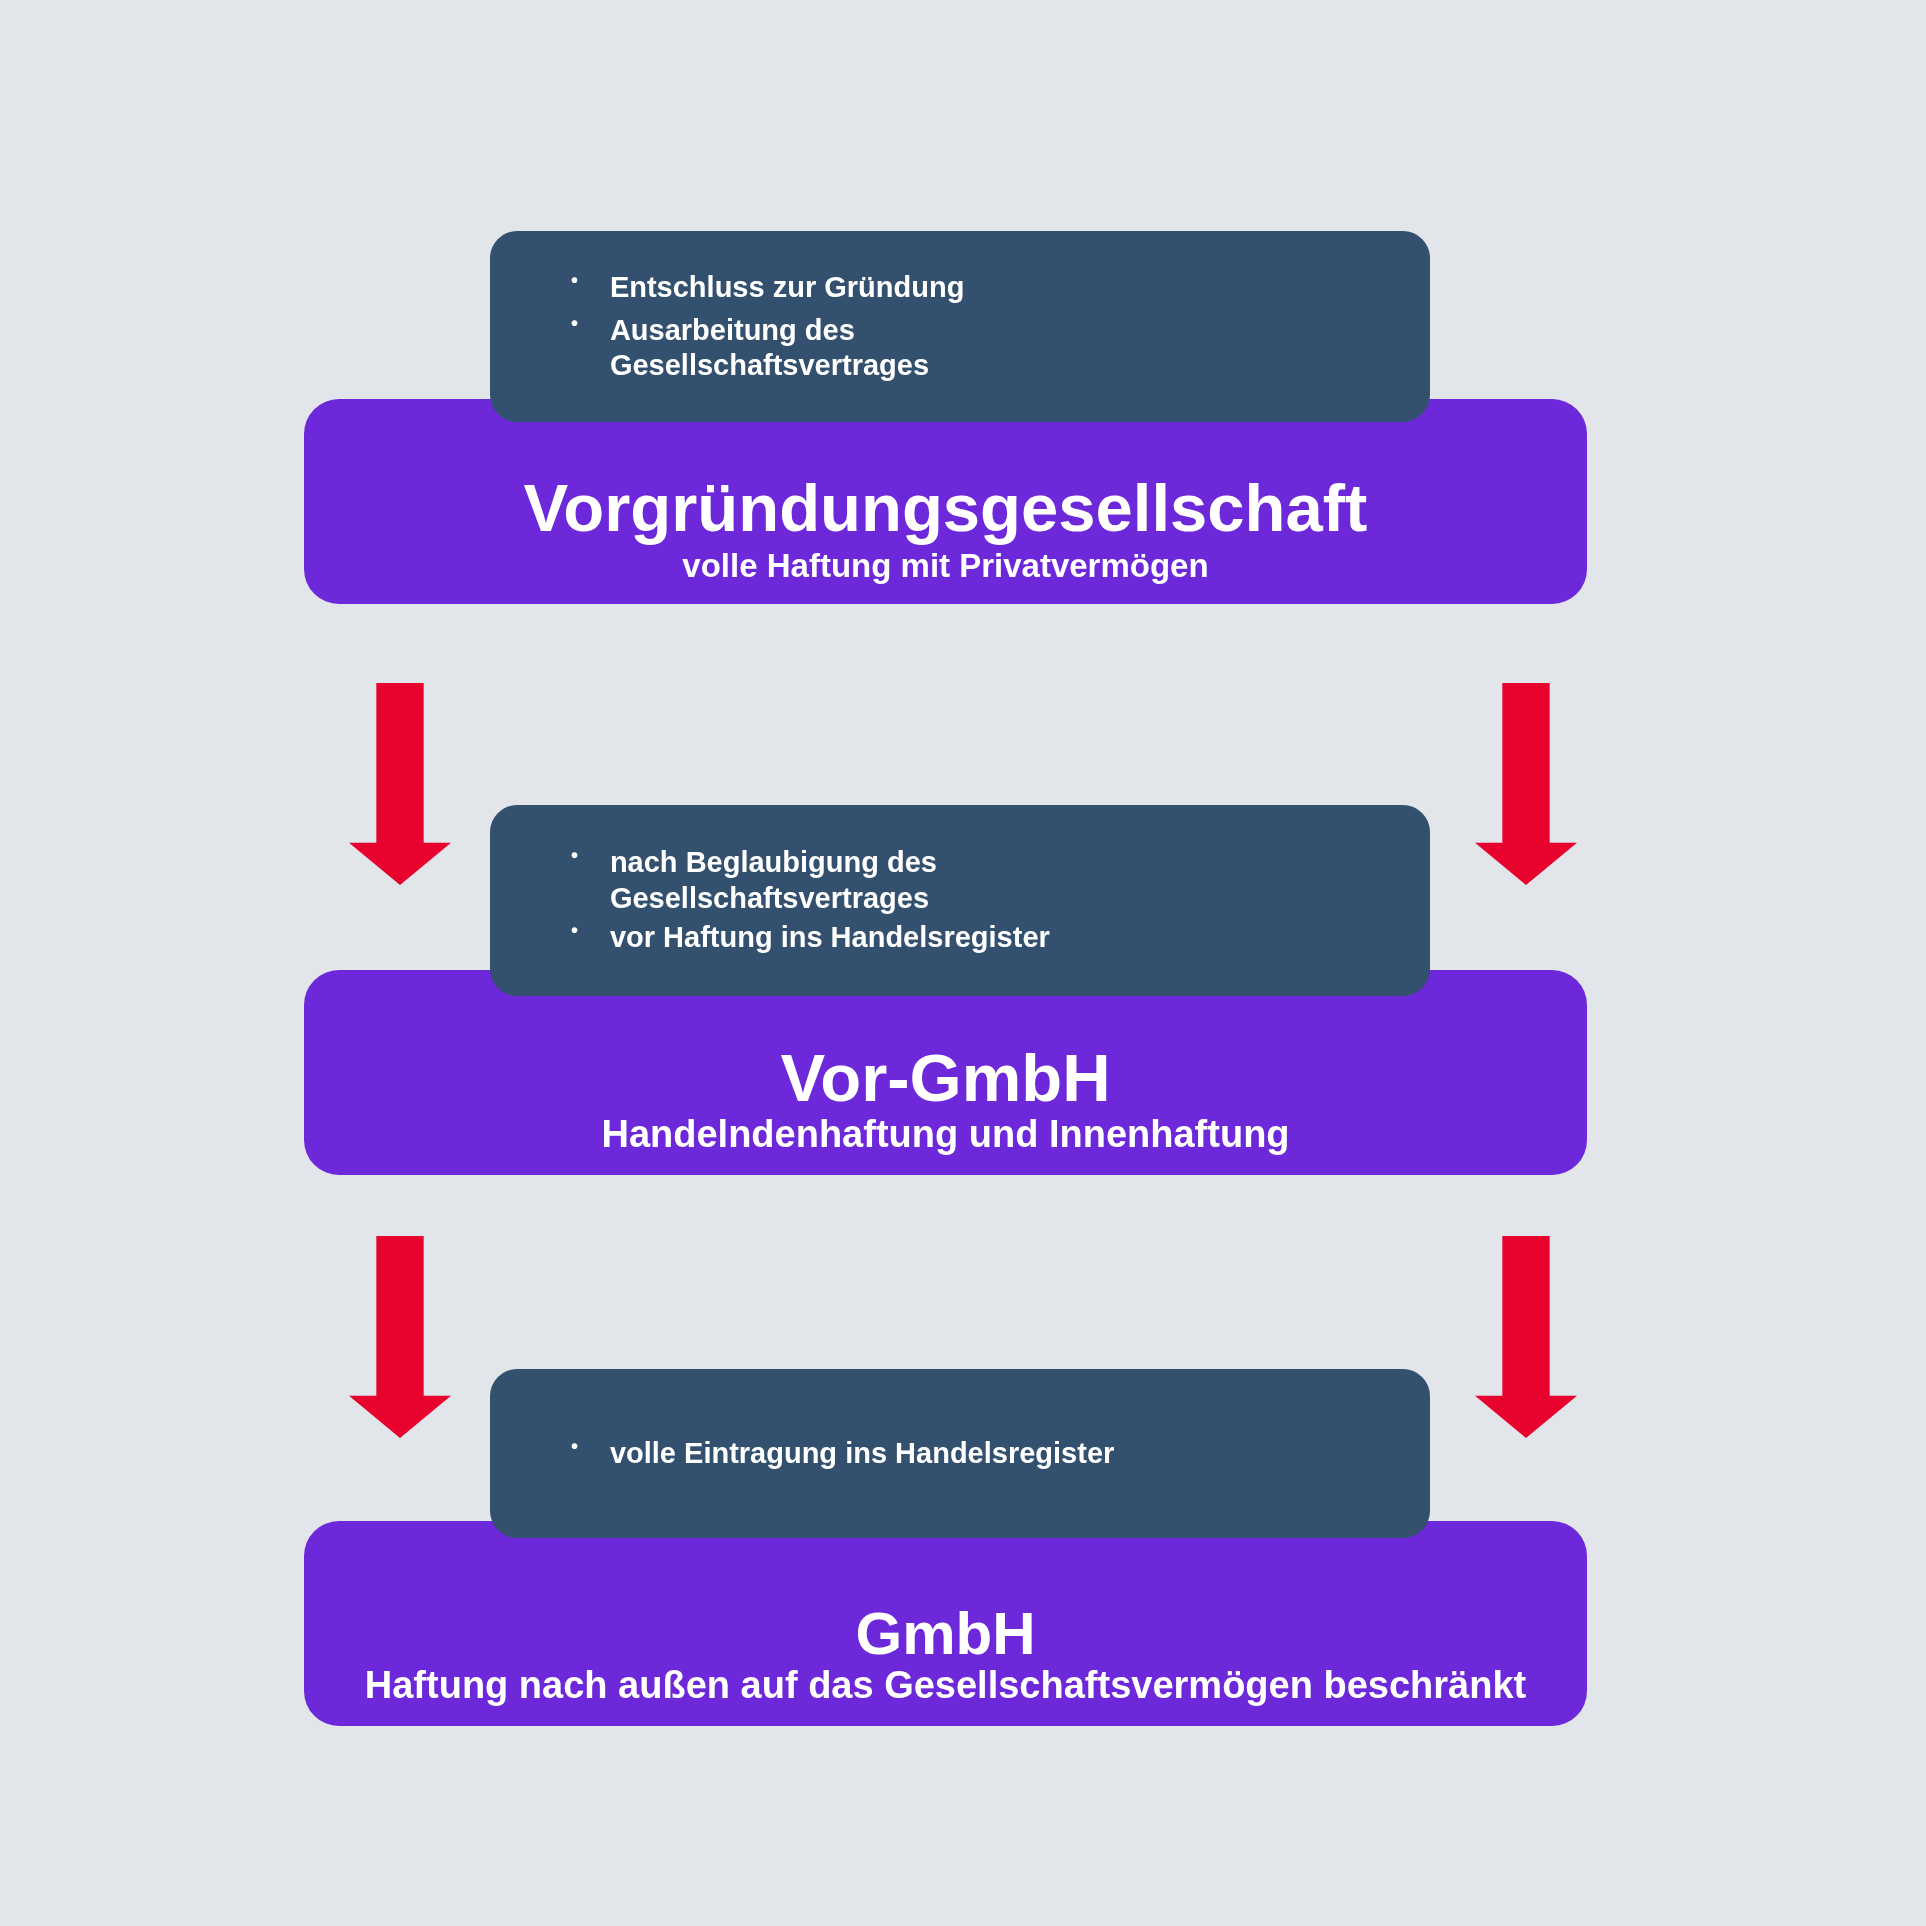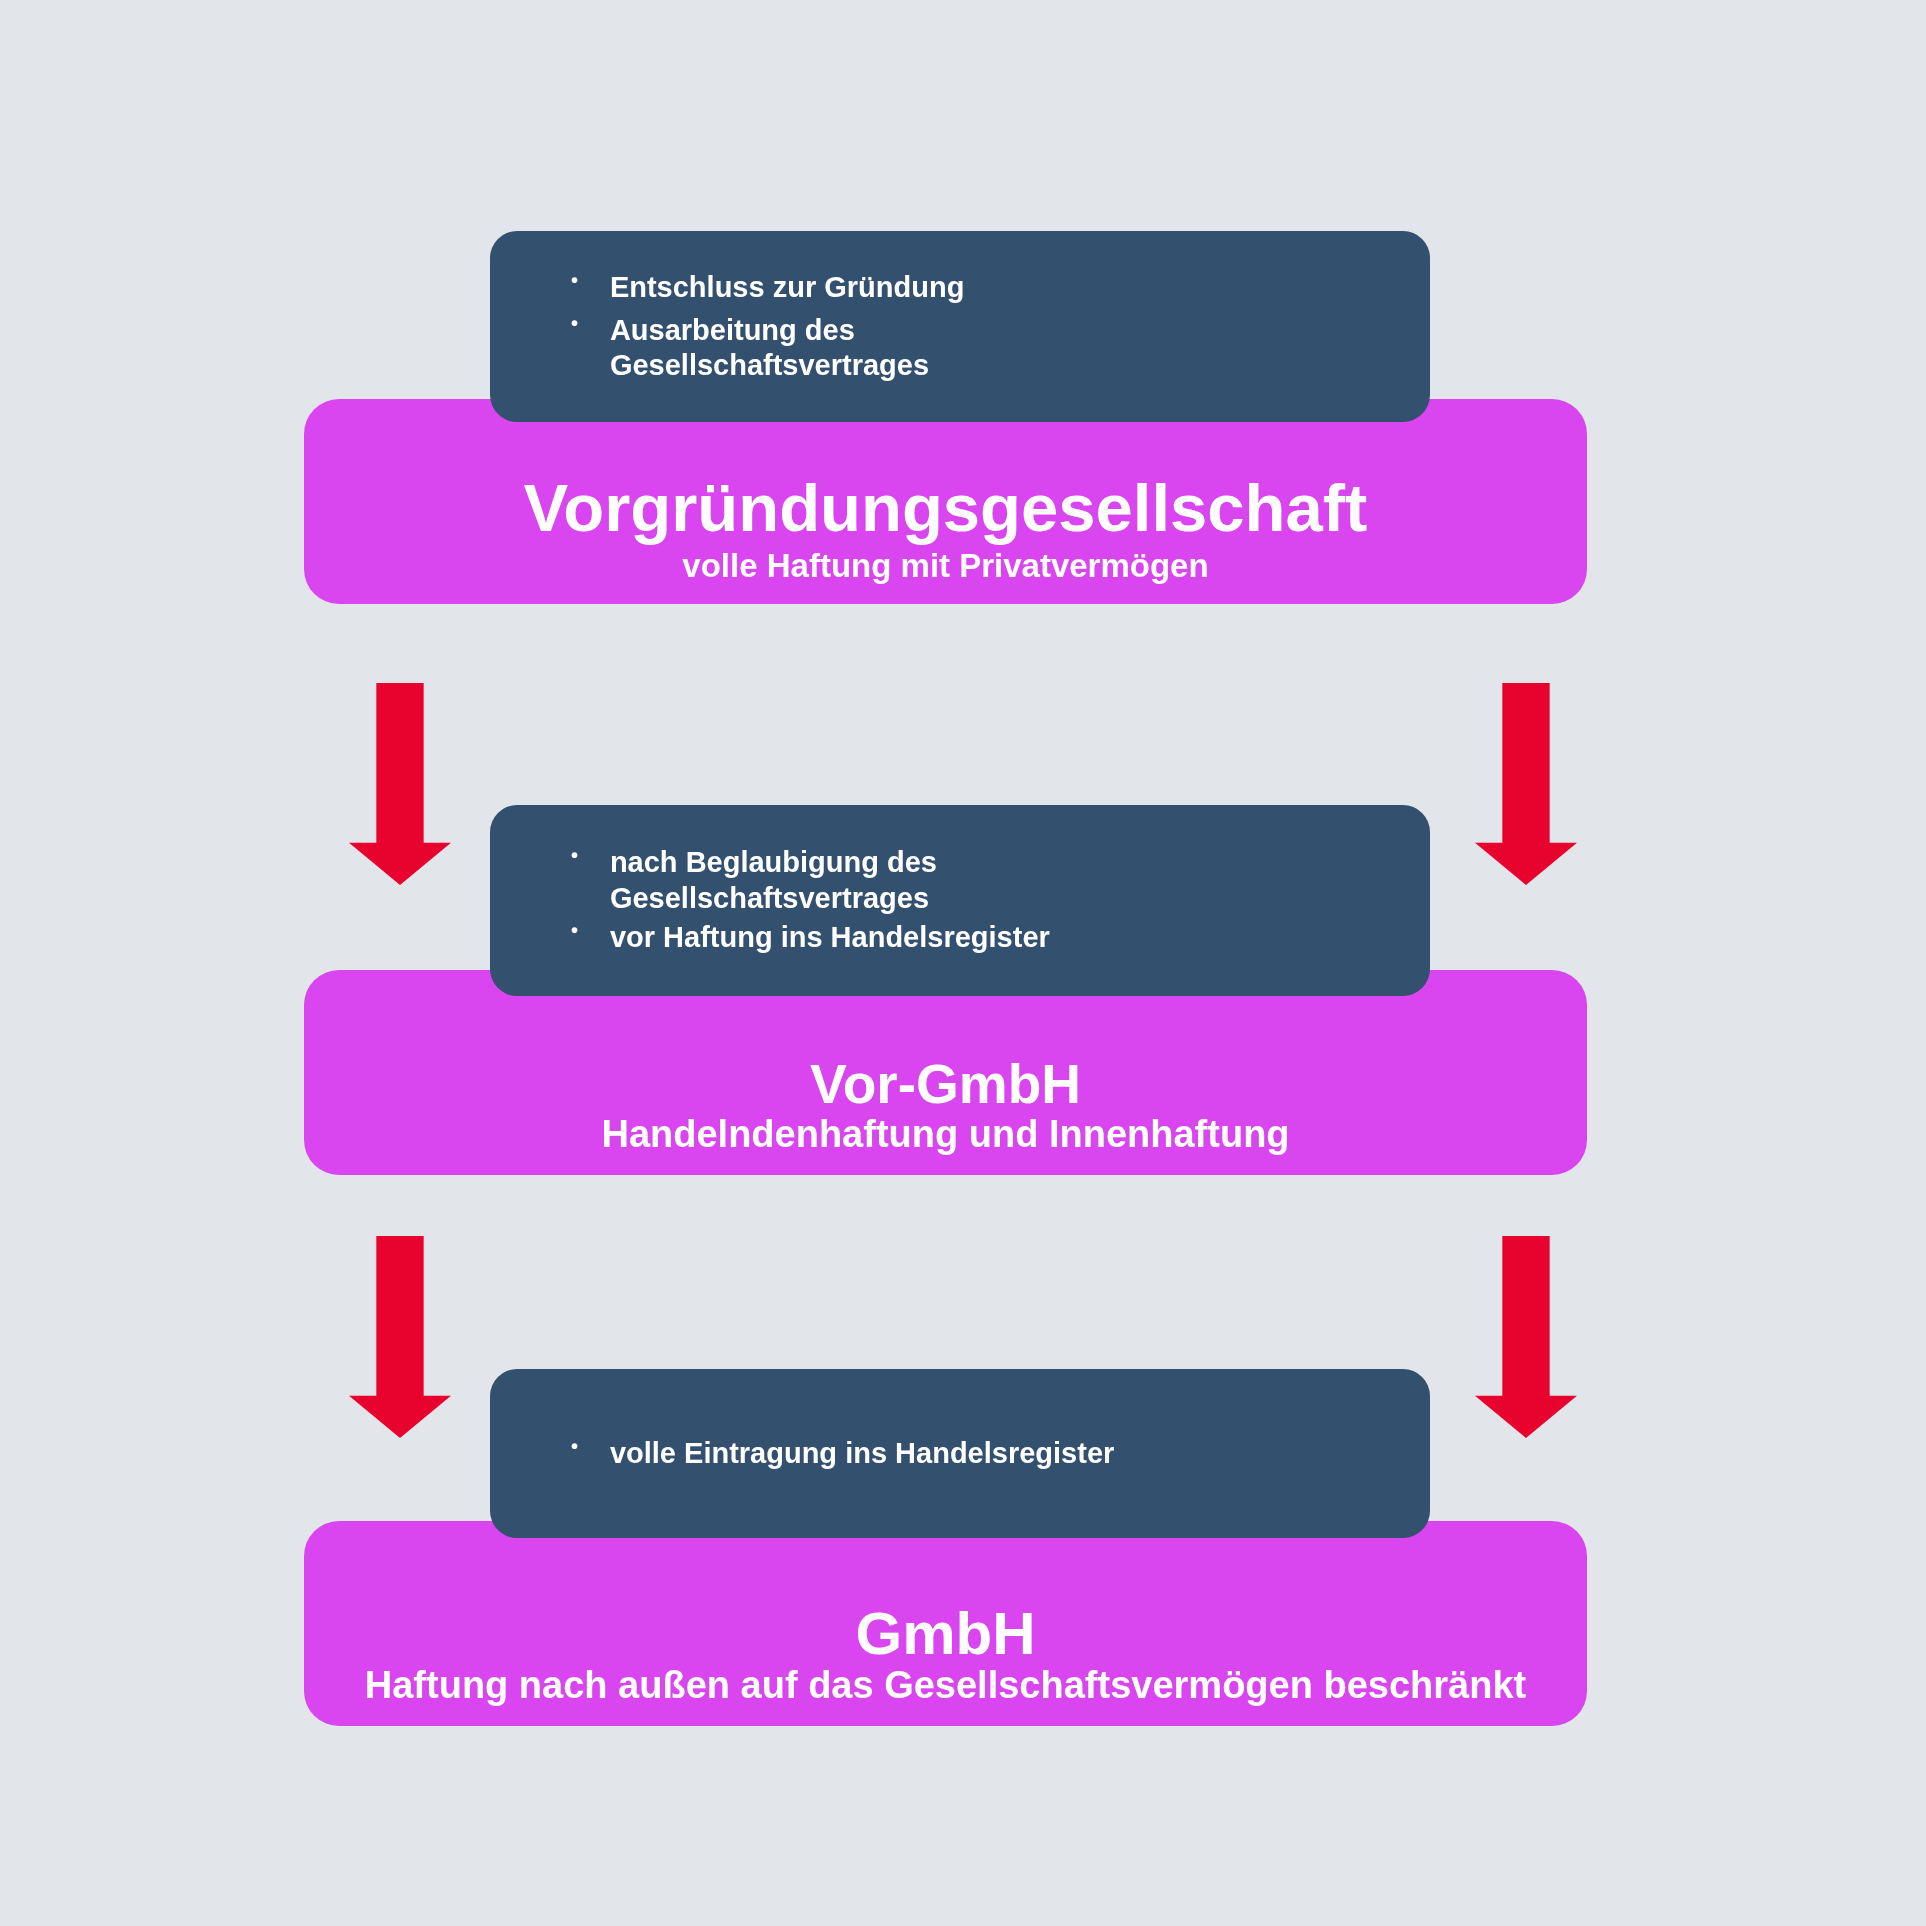--- a/index.html
+++ b/index.html
@@ -18,21 +18,21 @@
     width: 1926px;
     height: 1926px;
   }
 
   
   .stage { position: absolute; }
 
   
   .gray-band {
     position: absolute;
-    background: #d946ef;
+    background: #6d28d9;
     border-radius: 35px;
     box-sizing: border-box;
     display: flex;
     flex-direction: column;
     align-items: center;
     justify-content: flex-end;
     z-index: 1;
   }
   .gray-title {
     color: #ffffff;
@@ -124,21 +124,21 @@
 
   <div class="arrow" style="left:1475px; top:683px; width:102px; height:202px;">
     <svg viewBox="0 0 265 525" preserveAspectRatio="none">
       <polygon points="71,0 194,0 194,415 265,415 132.5,525 0,415 71,415" fill="#e8032f"></polygon>
     </svg>
   </div>
 
   <div class="stage">
 
     <div class="gray-band" style="left:304px; top:970px; width:1283px; height:205px; padding-bottom:20px;">
-      <div class="gray-title" style="font-size:55px;">Vor-GmbH</div>
+      <div class="gray-title" style="font-size:67px;">Vor-GmbH</div>
       <div class="gray-sub" style="font-size:38px; margin-top:3px;">Handelndenhaftung und Innenhaftung</div>
     </div>
 
     <div class="blue-card" style="left:490px; top:805px; width:940px; height:191px; padding:18.5px 23px 18.5px 77px;">
       <ul class="bullet-list">
         <li class="bullet-item" style="font-size:29px; max-width:578px;">
           <span class="bullet-dot">•</span>
           <span class="bullet-text">nach Beglaubigung des Gesellschaftsvertrages</span>
         </li>
         <li class="bullet-item" style="font-size:29px; margin-top:4.6px;">

